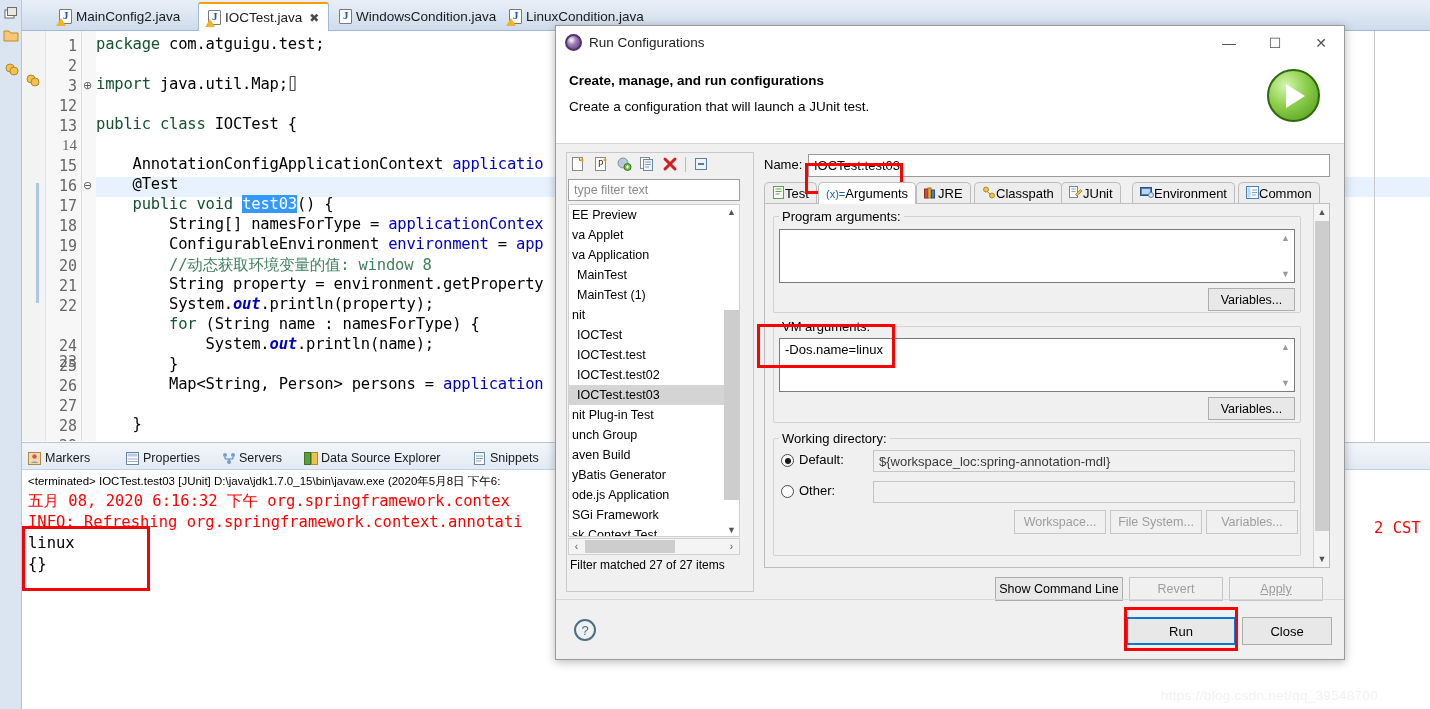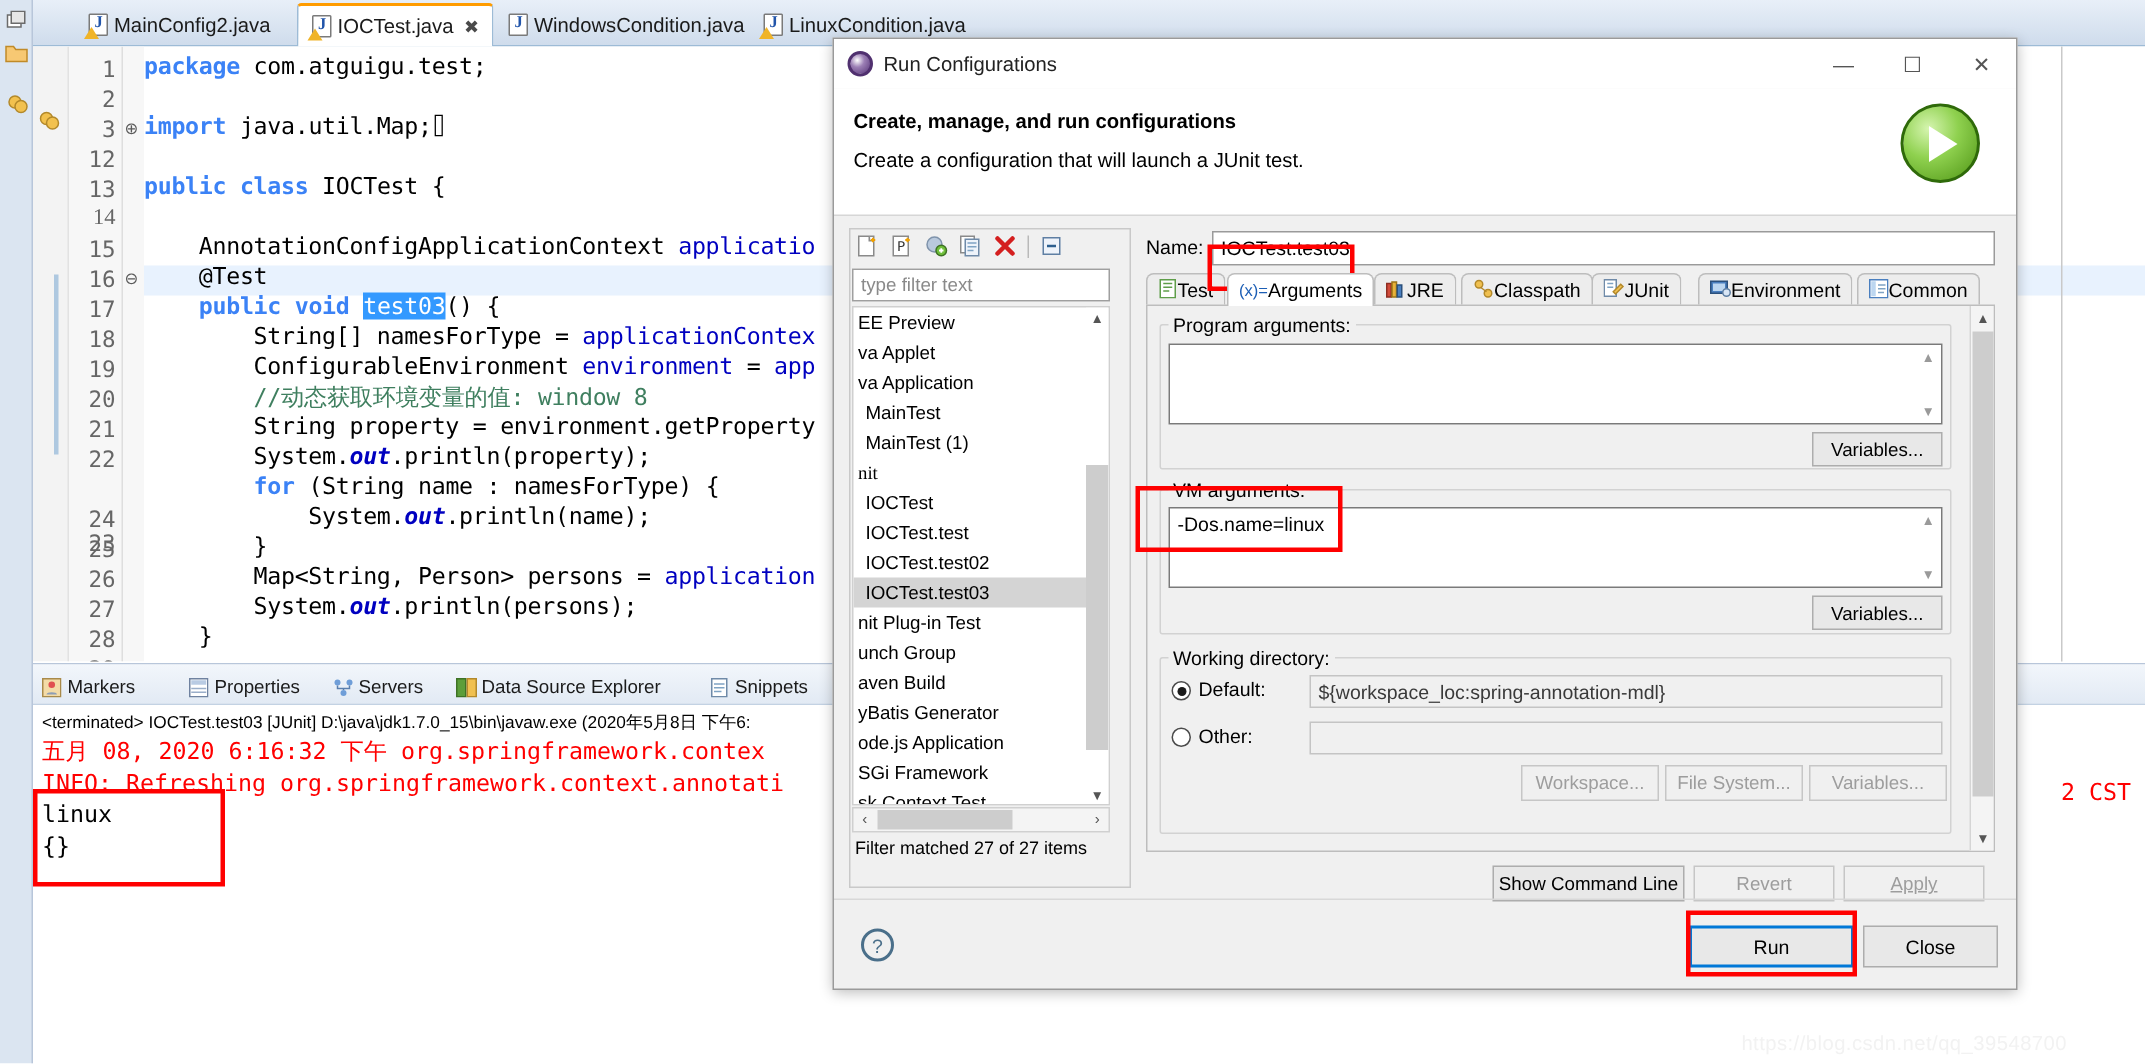--- a/index.html
+++ b/index.html
@@ -82,21 +82,21 @@
   }
   .codewrap {
     position:absolute; left:74px; top:0; right:0; height:410px;
     overflow:hidden;
   }
   .cline {
     position:absolute; left:0; white-space:pre; font-size:15.5px;
     font-family:"DejaVu Sans Mono", monospace; color:#000;
     letter-spacing:-0.2px;
   }
-  .kw { color:#3b82f6; font-weight:bold; }
+  .kw { color:#14532d; font-weight:normal; }
   .cm { color:#3f7f5f; }
   .fld { color:#0000c0; }
   .stat { color:#0000c0; font-style:italic; font-weight:bold; }
   .sel { background:#3399ff; color:#ffffff; }
   .hl-row {
     position:absolute; left:0; height:20px; background:#e8f2fe; width:100%;
   }
   .collapse-bar {
     position:absolute; left:24px; width:3px; background:#b8cfe5;
   }
@@ -393,21 +393,20 @@
         <div class="cline" style="top:164px;">    <span class="kw">public</span> <span class="kw">void</span> <span class="sel">test03</span>() {</div>
         <div class="cline" style="top:184px;">        String[] namesForType = <span class="fld">applicationContex</span></div>
         <div class="cline" style="top:204px;">        ConfigurableEnvironment <span class="fld">environment</span> = <span class="fld">app</span></div>
         <div class="cline" style="top:224px;">        <span class="cm">//动态获取环境变量的值: window 8</span></div>
         <div class="cline" style="top:244px;">        String property = environment.getProperty</div>
         <div class="cline" style="top:264px;">        System.<span class="stat">out</span>.println(property);</div>
         <div class="cline" style="top:284px;">        <span class="kw">for</span> (String name : namesForType) {</div>
         <div class="cline" style="top:304px;">            System.<span class="stat">out</span>.println(name);</div>
         <div class="cline" style="top:324px;">        }</div>
         <div class="cline" style="top:344px;">        Map&lt;String, Person&gt; persons = <span class="fld">application</span></div>
-        <div class="cline" style="top:364px;">        System.<span class="stat">out</span>.println(persons);</div>
         <div class="cline" style="top:384px;">    }</div>
       </div>
 
     </div>
     <div class="right-pane-edge"></div>
 
     <div class="viewsarea">
       <div class="viewtabs">
         <div class="vtab" style="left:6px;">
           <span class="vicon">
@@ -550,21 +549,21 @@
         </div>
 
         <div class="filterbox">type filter text</div>
 
         <div class="treelist">
           <div class="titem" style="top:0px;">EE Preview</div>
           <div class="titem" style="top:20px;">va Applet</div>
           <div class="titem" style="top:40px;">va Application</div>
           <div class="titem" style="top:60px; padding-left:8px;">MainTest</div>
           <div class="titem" style="top:80px; padding-left:8px;">MainTest (1)</div>
-          <div class="titem" style="top:100px;font-family:Liberation Serif, serif;">nit</div>
+          <div class="titem" style="top:100px;">nit</div>
           <div class="titem" style="top:120px; padding-left:8px;">IOCTest</div>
           <div class="titem" style="top:140px; padding-left:8px;">IOCTest.test</div>
           <div class="titem" style="top:160px; padding-left:8px;">IOCTest.test02</div>
           <div class="titem selected" style="top:180px; padding-left:8px;">IOCTest.test03</div>
           <div class="titem" style="top:200px;">nit Plug-in Test</div>
           <div class="titem" style="top:220px;">unch Group</div>
           <div class="titem" style="top:240px;">aven Build</div>
           <div class="titem" style="top:260px;">yBatis Generator</div>
           <div class="titem" style="top:280px;">ode.js Application</div>
           <div class="titem" style="top:300px;">SGi Framework</div>

